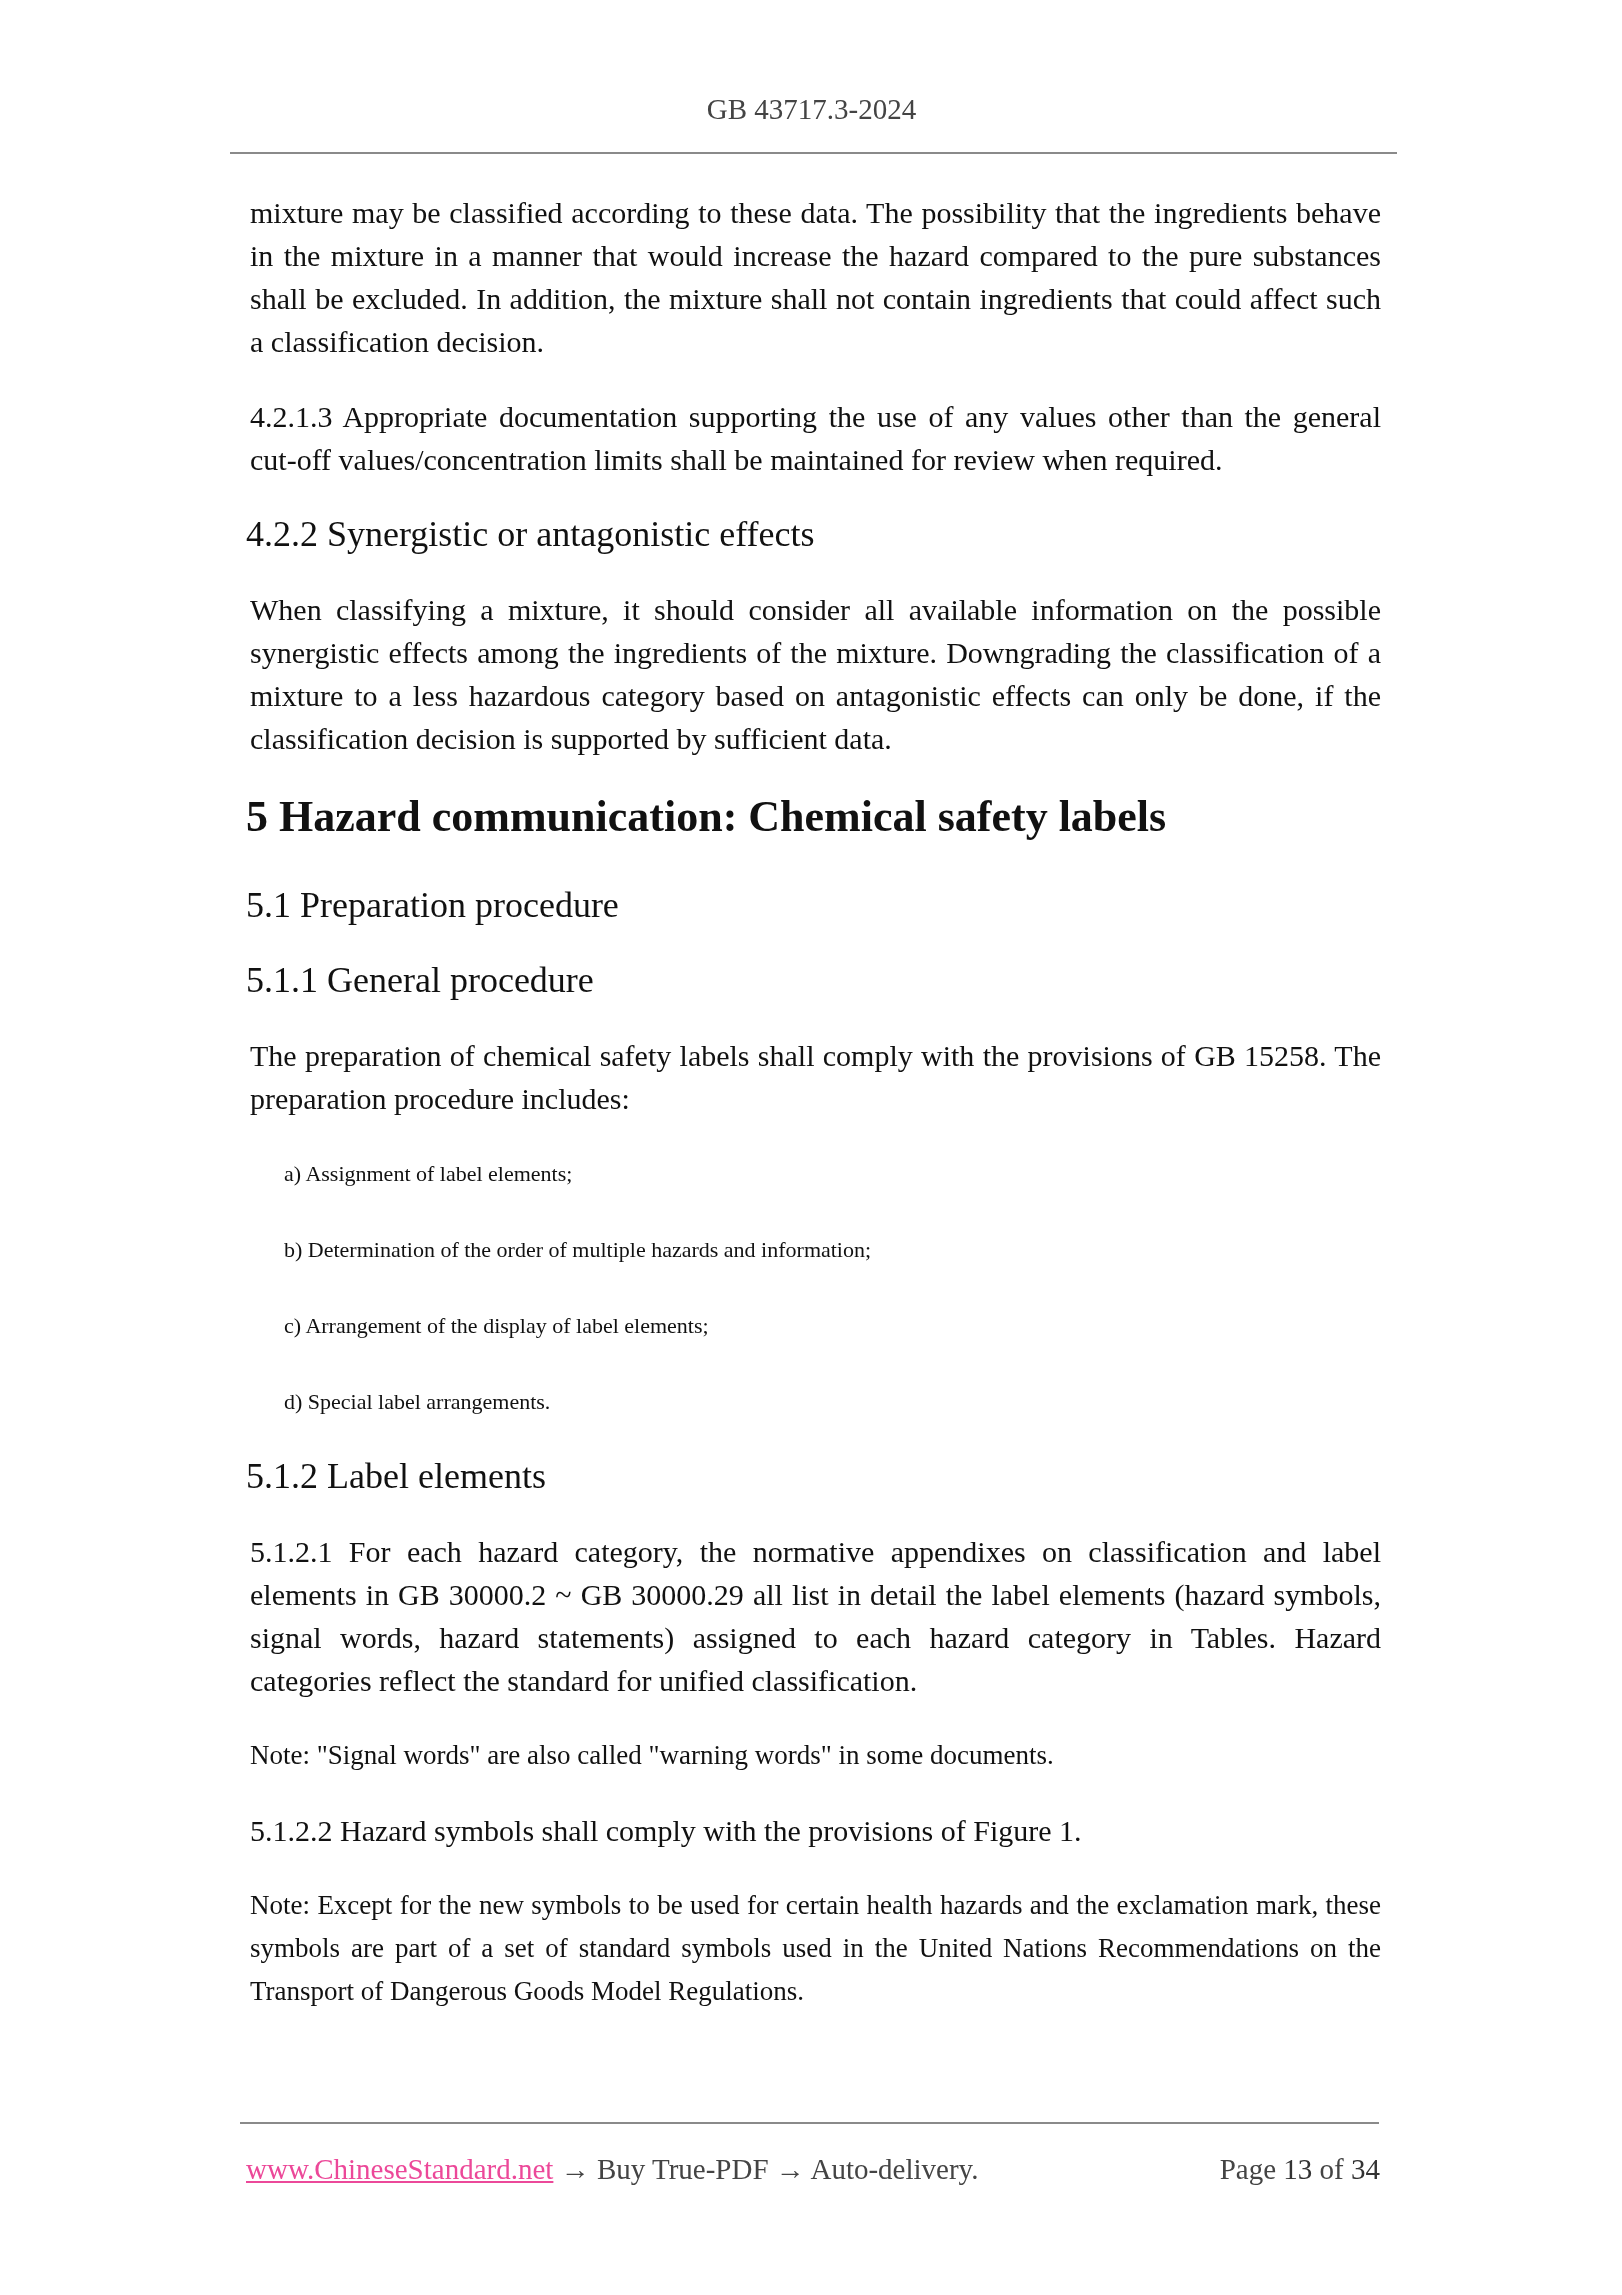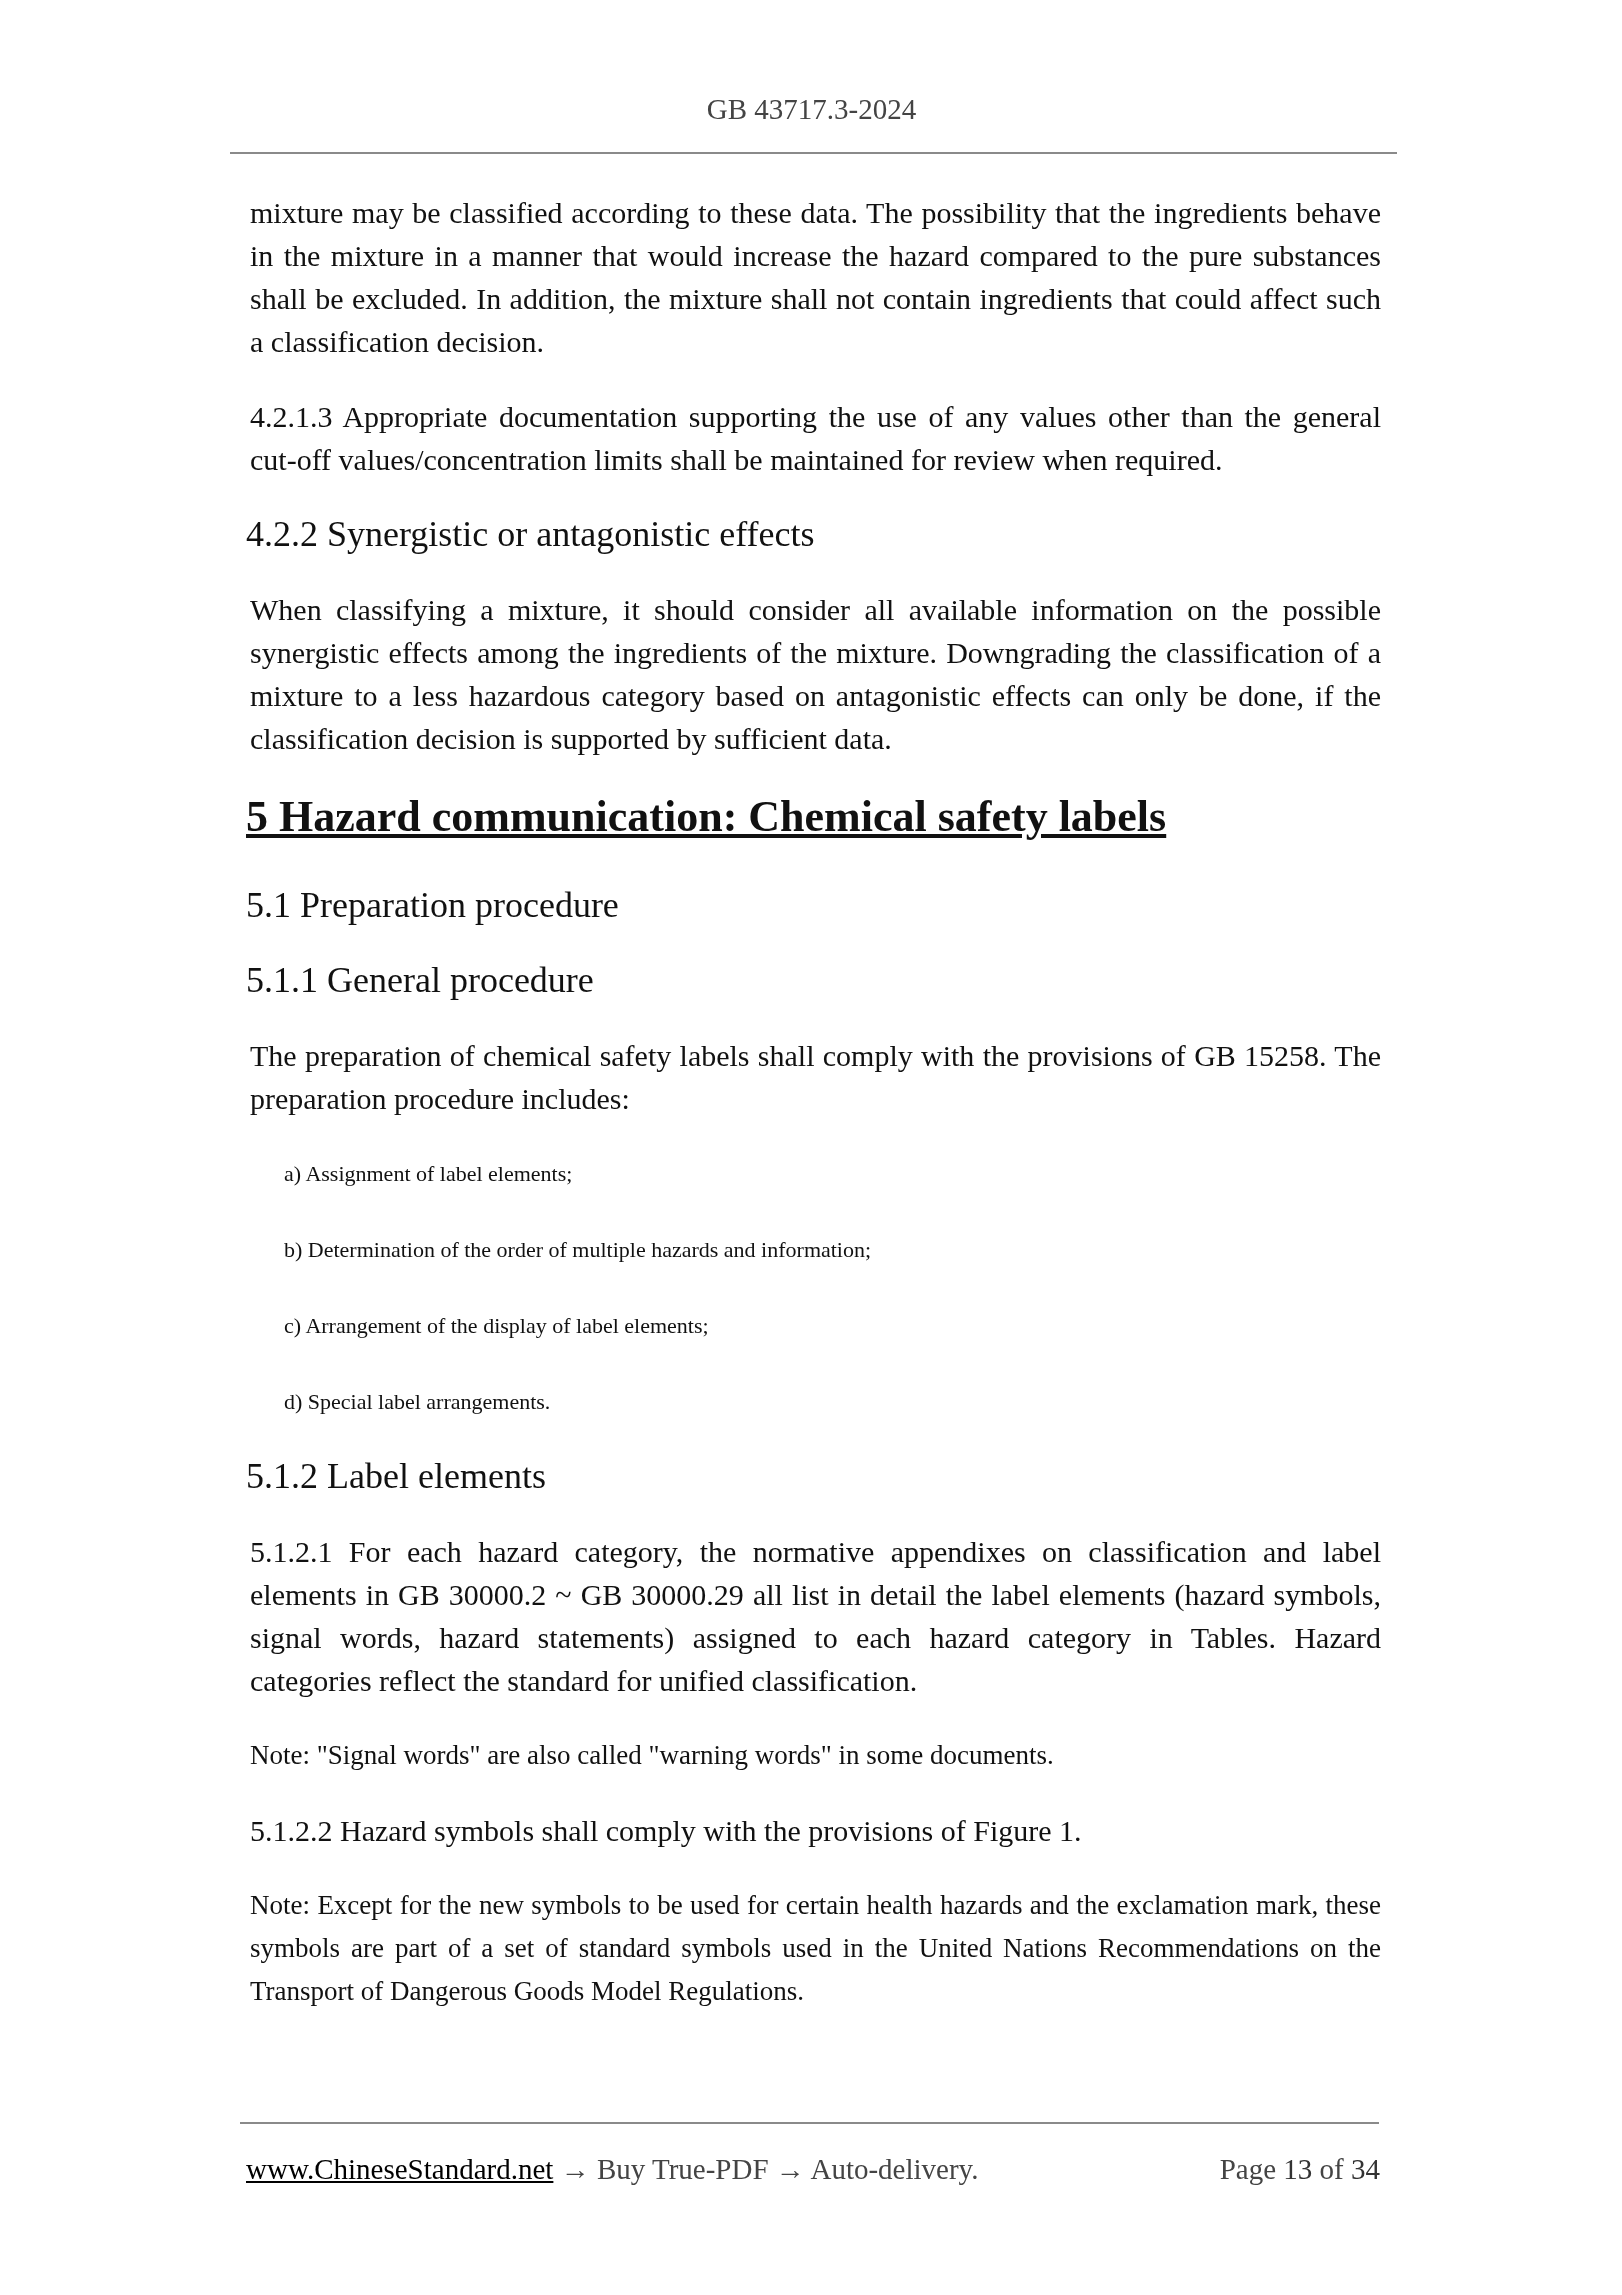--- a/index.html
+++ b/index.html
@@ -5,28 +5,28 @@
   html, body { margin: 0; padding: 0; background: #ffffff; }
   body { width: 1623px; height: 2295px; position: relative; overflow: hidden;
          font-family: "Liberation Serif", "DejaVu Serif", serif; color: #111; }
   .header { position: absolute; left: 0; top: 93px; width: 1623px; text-align: center;
             font-size: 29px; color: #444; }
   .header-rule { position: absolute; left: 230px; top: 152px; width: 1167px; height: 1.7px; background: #8a8a8a; }
   .content { position: absolute; left: 246px; top: 187px; width: 1139px; }
   p { margin: 4px; font-size: 30px; line-height: 43px; text-align: justify; }
   .blk { margin-bottom: 32px; }
   .h4 { font-weight: normal; font-size: 36px; line-height: 43px; margin: 0 0 32px 0; }
-  .h1 { font-weight: bold; font-size: 44px; line-height: 50px; margin: 1px 0 42px 0; text-decoration: underline; }
+  .h1 { font-weight: bold; font-size: 44px; line-height: 50px; margin: 1px 0 42px 0; }
   .list-item { margin: 0 0 33px 38px; font-size: 22px; line-height: 43px; }
   .note { font-size: 27px; line-height: 43px; text-align: justify; }
   .b { font-weight: normal; }
   .footer-rule { position: absolute; left: 240px; top: 2122px; width: 1139px; height: 1.7px; background: #8a8a8a; }
   .footer { position: absolute; left: 246px; top: 2153px; width: 1134px; font-size: 29px; color: #444;
             display: flex; justify-content: space-between; }
-  .footer a { color: #000000; text-decoration: underline; }
+  .footer a { color: #ec4899; text-decoration: underline; }
   .page-num .b { color: #333; }
 </style>
 </head>
 <body>
 
 <div class="header">GB 43717.3-2024</div>
 <div class="header-rule"></div>
 
 <div class="content">
   <p class="blk">mixture may be classified according to these data. The possibility that the ingredients behave in the mixture in a manner that would increase the hazard compared to the pure substances shall be excluded. In addition, the mixture shall not contain ingredients that could affect such a classification decision.</p>

